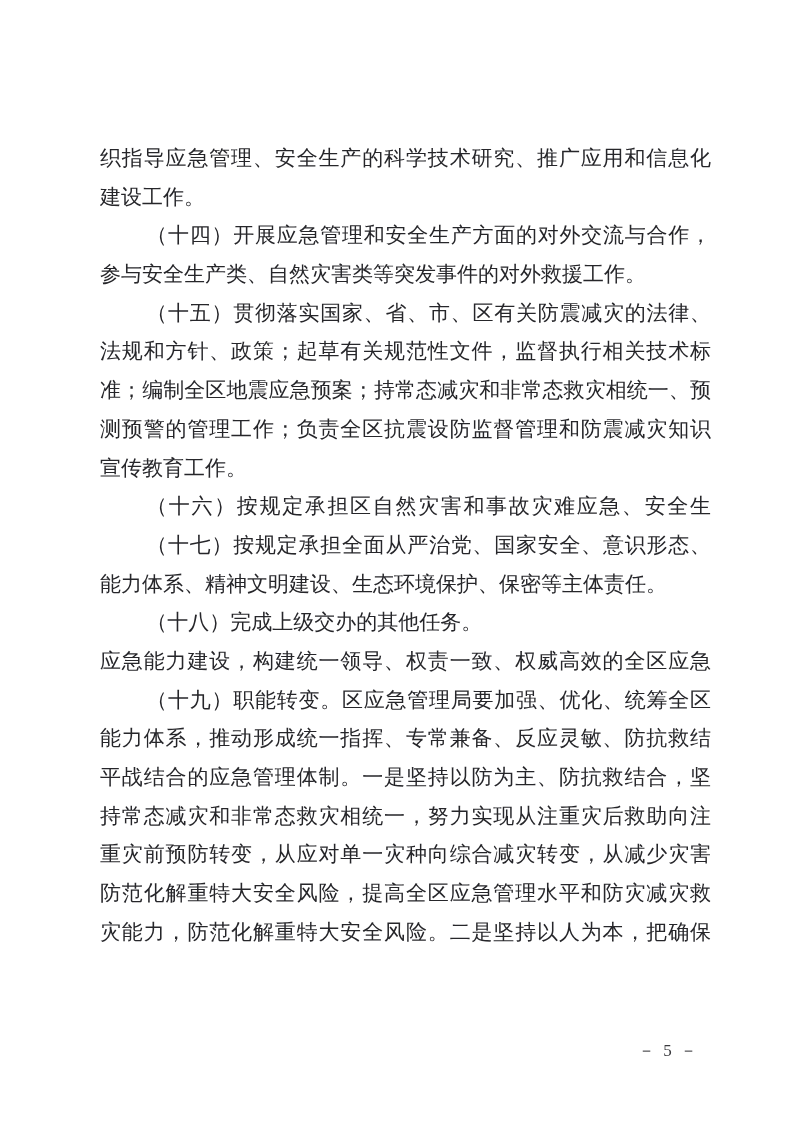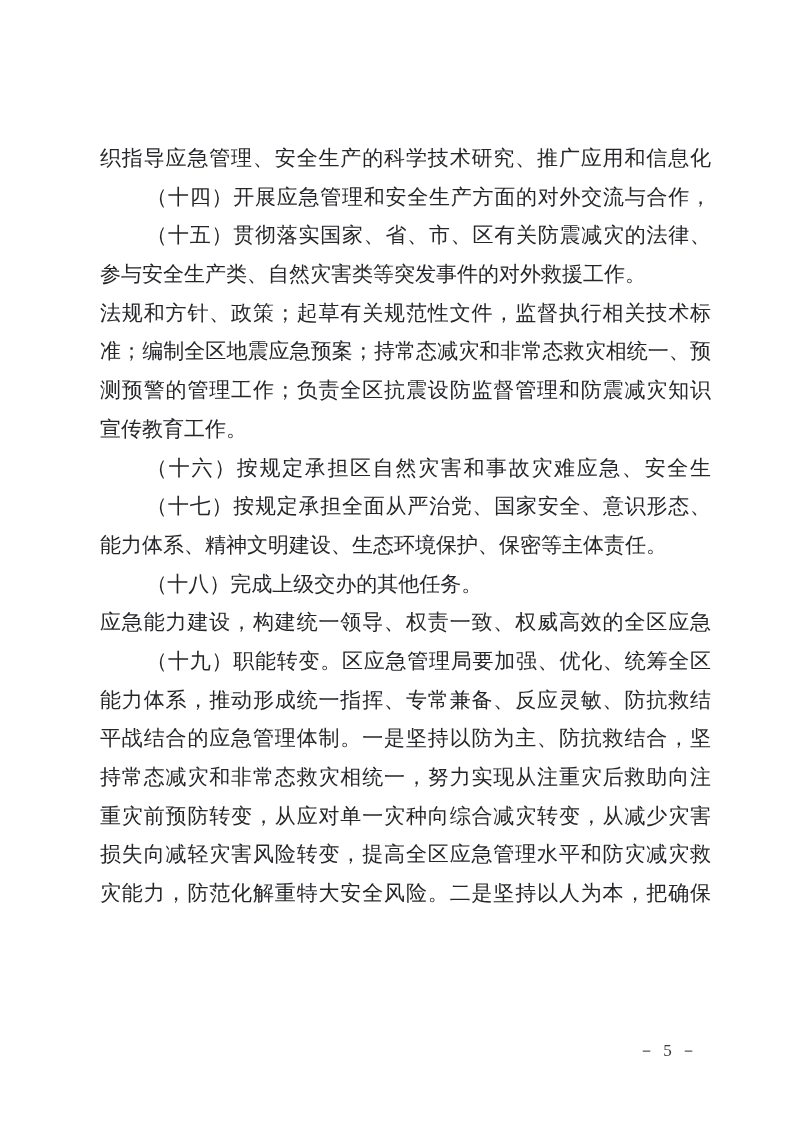--- a/index.html
+++ b/index.html
@@ -49,34 +49,35 @@
     letter-spacing: 2px;
     white-space: nowrap;
   }
 </style>
 </head>
 <body>
 
 <div class="page">
   <div class="body-text" id="body-text">
       <div class="body-line fill">织指导应急管理、安全生产的科学技术研究、推广应用和信息化</div>
+      <div class="body-line">建设工作。</div>
       <div class="body-line indent fill">（十四）开展应急管理和安全生产方面的对外交流与合作，</div>
+      <div class="body-line">参与安全生产类、自然灾害类等突发事件的对外救援工作。</div>
       <div class="body-line indent fill">（十五）贯彻落实国家、省、市、区有关防震减灾的法律、</div>
-      <div class="body-line">参与安全生产类、自然灾害类等突发事件的对外救援工作。</div>
       <div class="body-line fill">法规和方针、政策；起草有关规范性文件，监督执行相关技术标</div>
       <div class="body-line fill">准；编制全区地震应急预案；持常态减灾和非常态救灾相统一、预</div>
       <div class="body-line fill">测预警的管理工作；负责全区抗震设防监督管理和防震减灾知识</div>
       <div class="body-line">宣传教育工作。</div>
       <div class="body-line indent fill">（十六）按规定承担区自然灾害和事故灾难应急、安全生产、</div>
       <div class="body-line indent fill">（十七）按规定承担全面从严治党、国家安全、意识形态、</div>
       <div class="body-line">能力体系、精神文明建设、生态环境保护、保密等主体责任。</div>
       <div class="body-line indent">（十八）完成上级交办的其他任务。</div>
       <div class="body-line fill">应急能力建设，构建统一领导、权责一致、权威高效的全区应急</div>
       <div class="body-line indent fill">（十九）职能转变。区应急管理局要加强、优化、统筹全区</div>
       <div class="body-line fill">能力体系，推动形成统一指挥、专常兼备、反应灵敏、防抗救结合、</div>
       <div class="body-line fill">平战结合的应急管理体制。一是坚持以防为主、防抗救结合，坚</div>
       <div class="body-line fill">持常态减灾和非常态救灾相统一，努力实现从注重灾后救助向注</div>
       <div class="body-line fill">重灾前预防转变，从应对单一灾种向综合减灾转变，从减少灾害</div>
-      <div class="body-line fill">损失向减轻灾害风险转变，提高全区应急管理水平和防灾减灾救</div>
+      <div class="body-line fill">防范化解重特大安全风险，提高全区应急管理水平和防灾减灾救</div>
       <div class="body-line fill">灾能力，防范化解重特大安全风险。二是坚持以人为本，把确保</div>
     </div>
   <div class="page-number">－ 5 －</div>
 </div>
 
 </body></html>

